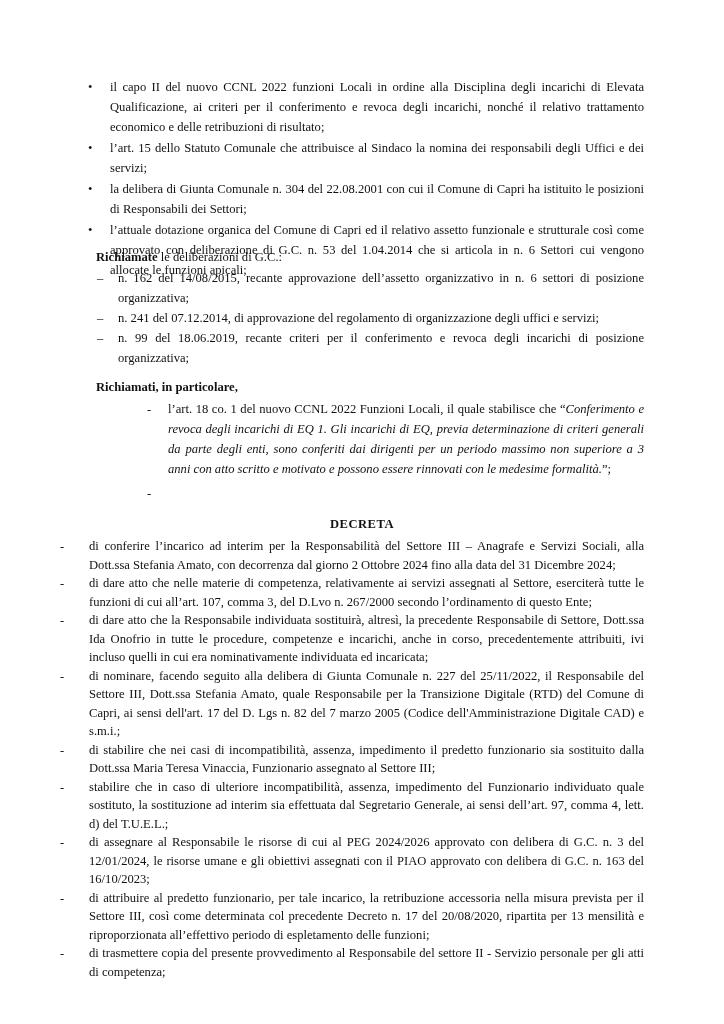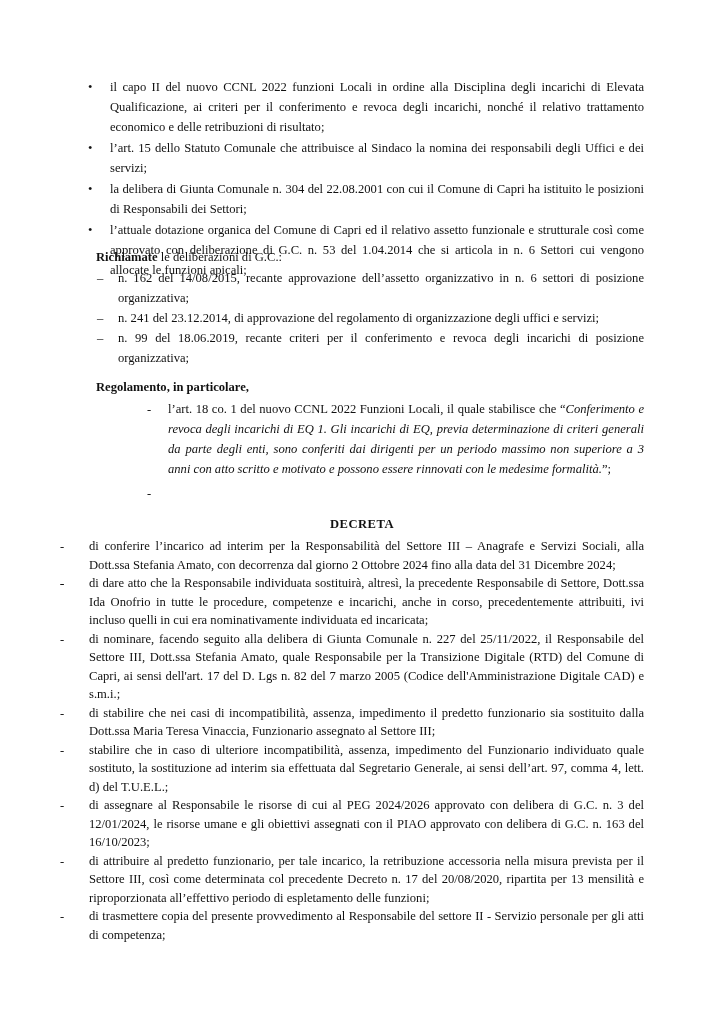--- a/index.html
+++ b/index.html
@@ -35,36 +35,36 @@
     <li><span class="mk">•</span><span>il capo II del nuovo CCNL 2022 funzioni Locali in ordine alla Disciplina degli incarichi di Elevata Qualificazione, ai criteri per il conferimento e revoca degli incarichi, nonché il relativo trattamento economico e delle retribuzioni di risultato;</span></li>
     <li><span class="mk">•</span><span>l’art. 15 dello Statuto Comunale che attribuisce al Sindaco la nomina dei responsabili degli Uffici e dei servizi;</span></li>
     <li><span class="mk">•</span><span>la delibera di Giunta Comunale n. 304 del 22.08.2001 con cui il Comune di Capri ha istituito le posizioni di Responsabili dei Settori;</span></li>
     <li><span class="mk">•</span><span>l’attuale dotazione organica del Comune di Capri ed il relativo assetto funzionale e strutturale così come approvato con deliberazione di G.C. n. 53 del 1.04.2014 che si articola in n. 6 Settori cui vengono allocate le funzioni apicali;</span></li>
   </ul>
 
   <div class="section-head" style="top:250px;"><b>Richiamate</b><span> le deliberazioni di G.C.:</span></div>
 
   <ul class="dash-list" id="richiamate-list">
     <li><span class="mk">–</span><span>n. 162 del 14/08/2015, recante approvazione dell’assetto organizzativo in n. 6 settori di posizione organizzativa;</span></li>
-    <li><span class="mk">–</span><span>n. 241 del 23.12.2014, di approvazione del regolamento di organizzazione degli uffici e servizi;</span></li>
+    <li><span class="mk">–</span><span>n. 241 del 07.12.2014, di approvazione del regolamento di organizzazione degli uffici e servizi;</span></li>
     <li><span class="mk">–</span><span>n. 99 del 18.06.2019, recante criteri per il conferimento e revoca degli incarichi di posizione organizzativa;</span></li>
   </ul>
 
-  <div class="section-head" style="top:380px;"><b>Regolamento, in particolare,</b></div>
+  <div class="section-head" style="top:380px;"><b>Richiamati, in particolare,</b></div>
 
   <ul class="dash-list" id="particolare-list">
     <li><span class="mk">-</span><span>l’art. 18 co. 1 del nuovo CCNL 2022 Funzioni Locali, il quale stabilisce che “</span><i>Conferimento e revoca degli incarichi di EQ 1. Gli incarichi di EQ, previa determinazione di criteri generali da parte degli enti, sono conferiti dai dirigenti per un periodo massimo non superiore a 3 anni con atto scritto e motivato e possono essere rinnovati con le medesime formalità.</i><span>”;</span></li>
     <li><span class="mk">-</span></li>
   </ul>
 
   <div id="decreta-title">DECRETA</div>
 
   <ul class="dash-list" id="decreta-list">
     <li><span class="mk">-</span><span>di conferire l’incarico ad interim per la Responsabilità del Settore III – Anagrafe e Servizi Sociali, alla Dott.ssa Stefania Amato, con decorrenza dal giorno 2 Ottobre 2024 fino alla data del 31 Dicembre 2024;</span></li>
-    <li><span class="mk">-</span></li>
+    <li><span class="mk">-</span><span>di dare atto che nelle materie di competenza, relativamente ai servizi assegnati al Settore, eserciterà tutte le funzioni di cui all’art. 107, comma 3, del D.Lvo n. 267/2000 secondo l’ordinamento di questo Ente;</span></li>
     <li><span class="mk">-</span><span>di dare atto che la Responsabile individuata sostituirà, altresì, la precedente Responsabile di Settore, Dott.ssa Ida Onofrio in tutte le procedure, competenze e incarichi, anche in corso, precedentemente attribuiti, ivi incluso quelli in cui era nominativamente individuata ed incaricata;</span></li>
     <li><span class="mk">-</span><span>di nominare, facendo seguito alla delibera di Giunta Comunale n. 227 del 25/11/2022, il Responsabile del Settore III, Dott.ssa Stefania Amato, quale Responsabile per la Transizione Digitale (RTD) del Comune di Capri, ai sensi dell'art. 17 del D. Lgs n. 82 del 7 marzo 2005 (Codice dell'Amministrazione Digitale CAD) e s.m.i.;</span></li>
     <li><span class="mk">-</span><span>di stabilire che nei casi di incompatibilità, assenza, impedimento il predetto funzionario sia sostituito dalla Dott.ssa Maria Teresa Vinaccia, Funzionario assegnato al Settore III;</span></li>
     <li><span class="mk">-</span><span>stabilire che in caso di ulteriore incompatibilità, assenza, impedimento del Funzionario individuato quale sostituto, la sostituzione ad interim sia effettuata dal Segretario Generale, ai sensi dell’art. 97, comma 4, lett. d) del T.U.E.L.;</span></li>
     <li><span class="mk">-</span><span>di assegnare al Responsabile le risorse di cui al PEG 2024/2026 approvato con delibera di G.C. n. 3 del 12/01/2024, le risorse umane e gli obiettivi assegnati con il PIAO approvato con delibera di G.C. n. 163 del 16/10/2023;</span></li>
     <li><span class="mk">-</span><span>di attribuire al predetto funzionario, per tale incarico, la retribuzione accessoria nella misura prevista per il Settore III, così come determinata col precedente Decreto n. 17 del 20/08/2020, ripartita per 13 mensilità e riproporzionata all’effettivo periodo di espletamento delle funzioni;</span></li>
     <li><span class="mk">-</span><span>di trasmettere copia del presente provvedimento al Responsabile del settore II - Servizio personale per gli atti di competenza;</span></li>
   </ul>
 
 </div>

